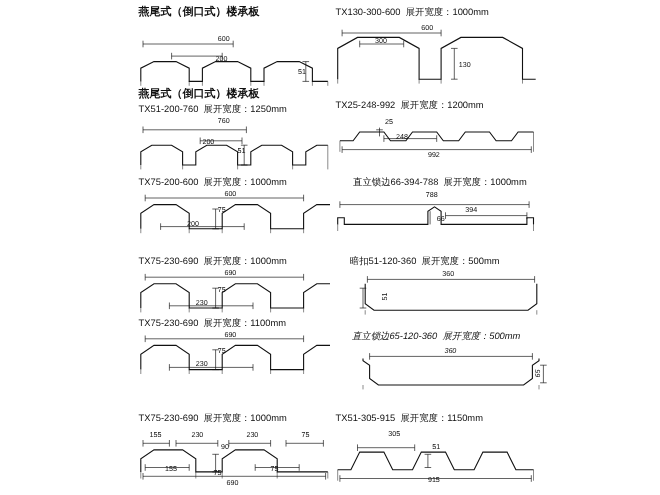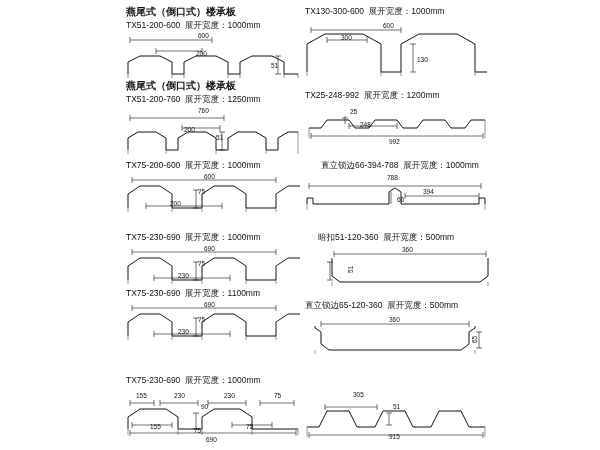--- a/index.html
+++ b/index.html
@@ -21,21 +21,20 @@
   .thin{stroke:#111;stroke-width:.6;fill:none;}
   .ext{stroke:#111;stroke-width:.45;fill:none;}
 </style>
 </head>
 <body>
 
 <div class="sheet">
 
   <div class="block" style="left:126px;top:6px;width:176px;height:74px;">
     <div class="hdr" style="position:absolute;left:0;top:0;"><span class="big">燕尾式（倒口式）楼承板</span></div>
-    <div class="title" style="position:absolute;left:0;top:14px;"><span>TX51-200-600</span>&nbsp;&nbsp;<span>展开宽度：1000mm</span></div>
     <div class="dim" style="left:72px;top:26px;">600</div>
     <div class="dim" style="left:70px;top:44px;">200</div>
     <div class="dim" style="left:145px;top:56px;">51</div>
     <svg width="176" height="44" style="position:absolute;left:0;top:28px;">
       <path class="ln" d="M2,40 L2,28 L14,22 L34,22 L46,28 L46,40 L58,40 L58,28 L70,22 L90,22 L102,28 L102,40 L114,40 L114,28 L126,22 L146,22 L158,28 L158,40 L172,40"></path>
       <path class="ext" d="M2,40 L2,44 M46,40 L46,44 M58,40 L58,44 M102,40 L102,44 M114,40 L114,44 M158,40 L158,44 M172,40 L172,44"></path>
       <path class="thin" d="M4,6 L86,6 M4,3 L4,9 M86,3 L86,9"></path>
       <path class="thin" d="M30,17 L76,17 M30,14 L30,20 M76,14 L76,20"></path>
       <path class="thin" d="M152,22 L152,40 M149,22 L155,22 M149,40 L155,40"></path>
     </svg>
@@ -166,33 +165,34 @@
     <div class="dim" style="left:84px;top:14px;">360</div>
     <div class="dim" style="left:29px;top:34px;transform:rotate(-90deg);">51</div>
     <svg width="185" height="38" style="position:absolute;left:0;top:18px;">
       <path class="ln" d="M14,8 L14,26 L22,32 L162,32 L170,26 L170,8"></path>
       <path class="thin" d="M12,12 L12,30 M9,12 L15,12 M9,30 L15,30"></path>
       <path class="thin" d="M16,4 L168,4 M16,1 L16,7 M168,1 L168,7"></path>
       <path class="ext" d="M14,32 L14,36 M170,32 L170,36"></path>
     </svg>
   </div>
 
-  <div class="block" style="left:305px;top:300px;width:185px;height:62px;">
+  <div class="block" style="left:320px;top:300px;width:185px;height:62px;font-style:italic;">
     <div class="title" style="position:absolute;left:0;top:0;"><span>直立锁边65-120-360</span>&nbsp;&nbsp;<span>展开宽度：500mm</span></div>
     <div class="dim" style="left:84px;top:16px;">360</div>
     <div class="dim" style="left:166px;top:36px;transform:rotate(-90deg);">65</div>
     <svg width="185" height="36" style="position:absolute;left:0;top:20px;">
       <path class="ln" d="M10,6 L10,8 L16,12 L16,24 L24,30 L156,30 L164,24 L164,12 L170,8 L170,6"></path>
       <path class="thin" d="M16,4 L164,4 M16,1 L16,7 M164,1 L164,7"></path>
       <path class="thin" d="M174,12 L174,28 M171,12 L177,12 M171,28 L177,28"></path>
       <path class="ext" d="M10,30 L10,34 M170,30 L170,34"></path>
     </svg>
   </div>
 
   <div class="block" style="left:305px;top:375px;width:185px;height:72px;">
+    <div class="title" style="position:absolute;left:0;top:0;"><span>TX51-305-915</span>&nbsp;&nbsp;<span>展开宽度：1150mm</span></div>
     <div class="dim" style="left:48px;top:16px;">305</div>
     <div class="dim" style="left:88px;top:28px;">51</div>
     <div class="dim" style="left:84px;top:58px;">915</div>
     <svg width="185" height="46" style="position:absolute;left:0;top:22px;">
       <path class="ln" d="M2,30 L14,30 L22,14 L44,14 L52,30 L70,30 L78,14 L100,14 L108,30 L126,30 L134,14 L156,14 L164,30 L180,30"></path>
       <path class="ext" d="M2,30 L2,40 M180,30 L180,40"></path>
       <path class="thin" d="M20,10 L72,10 M20,7 L20,13 M72,7 L72,13"></path>
       <path class="thin" d="M84,16 L84,28 M81,16 L87,16 M81,28 L87,28"></path>
       <path class="thin" d="M4,38 L178,38 M4,35 L4,41 M178,35 L178,41"></path>
     </svg>

